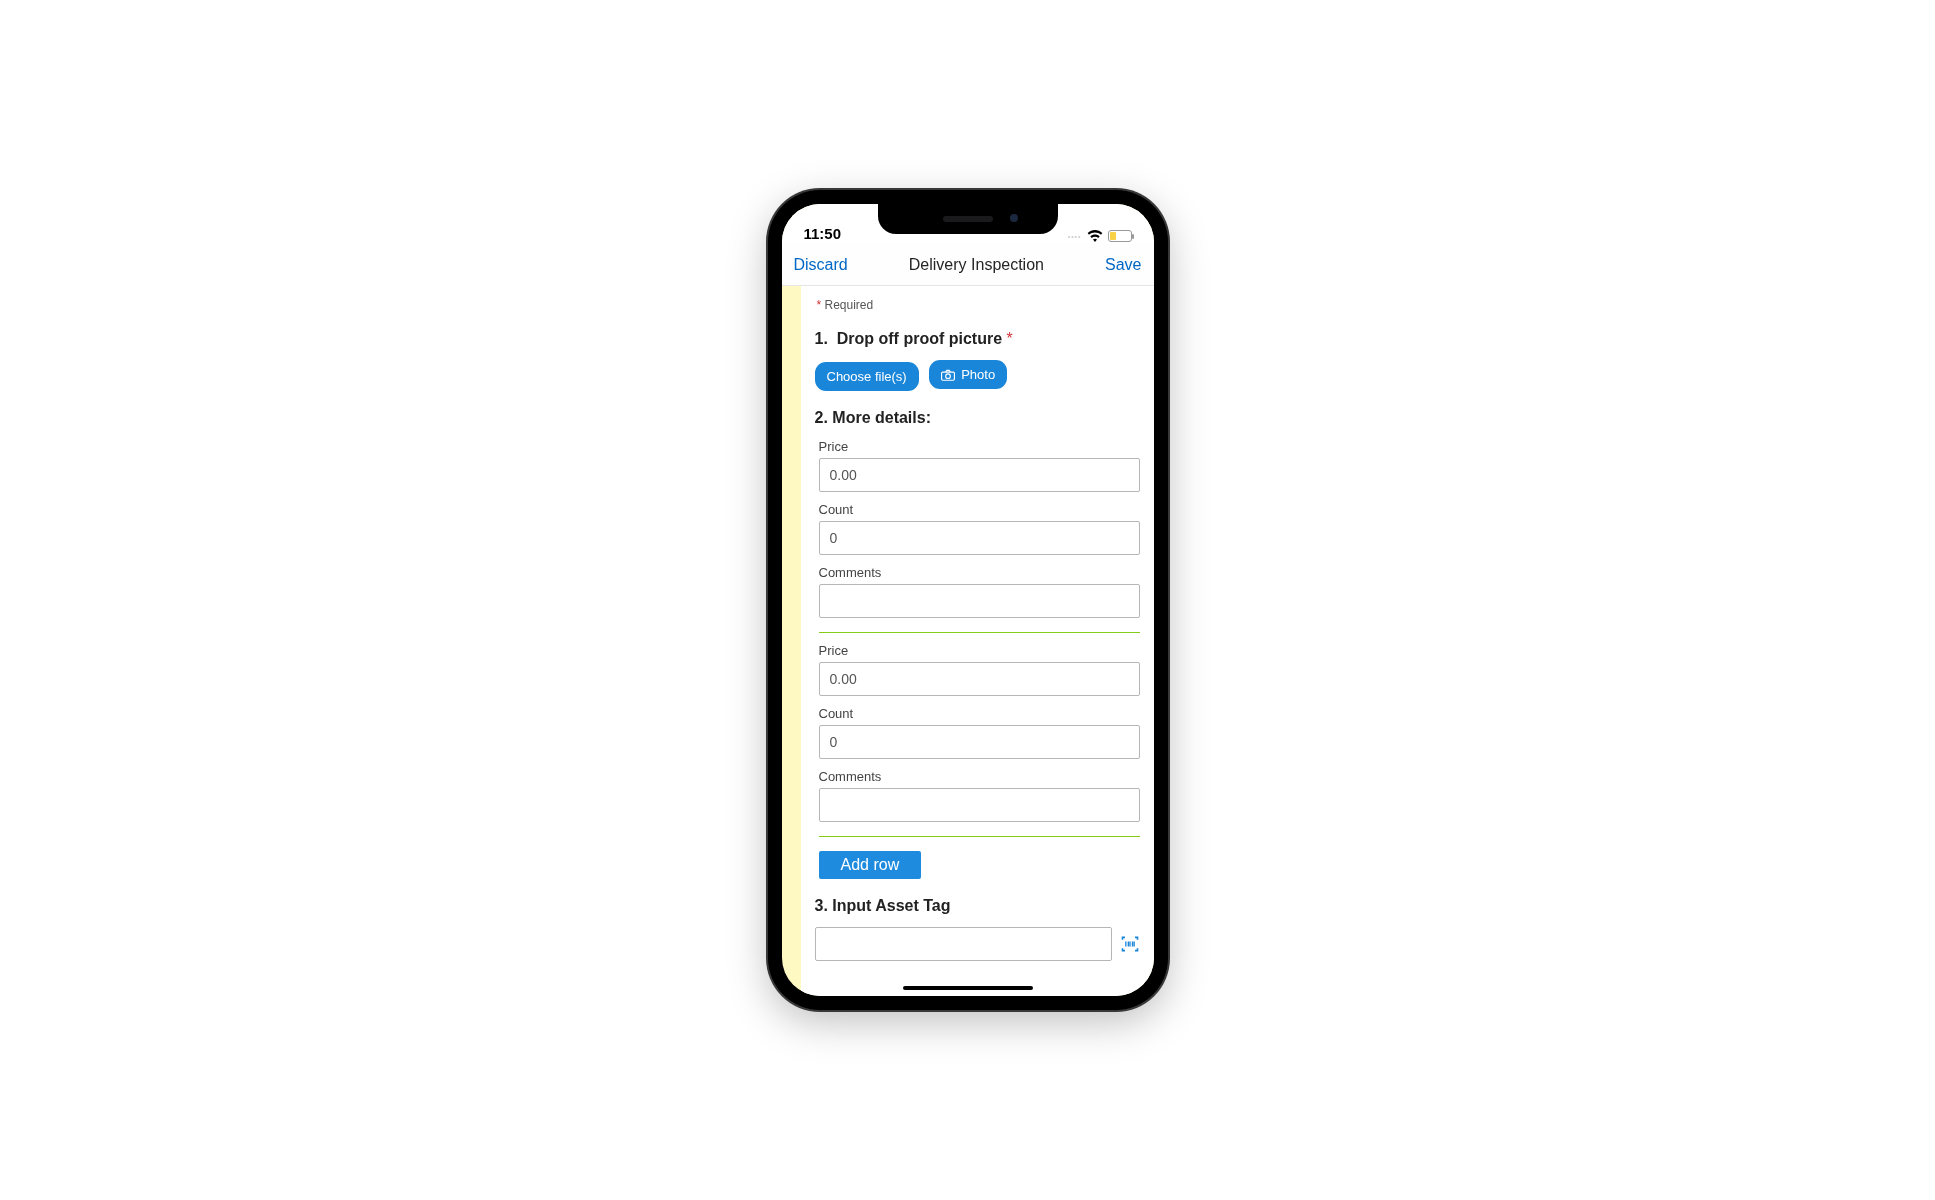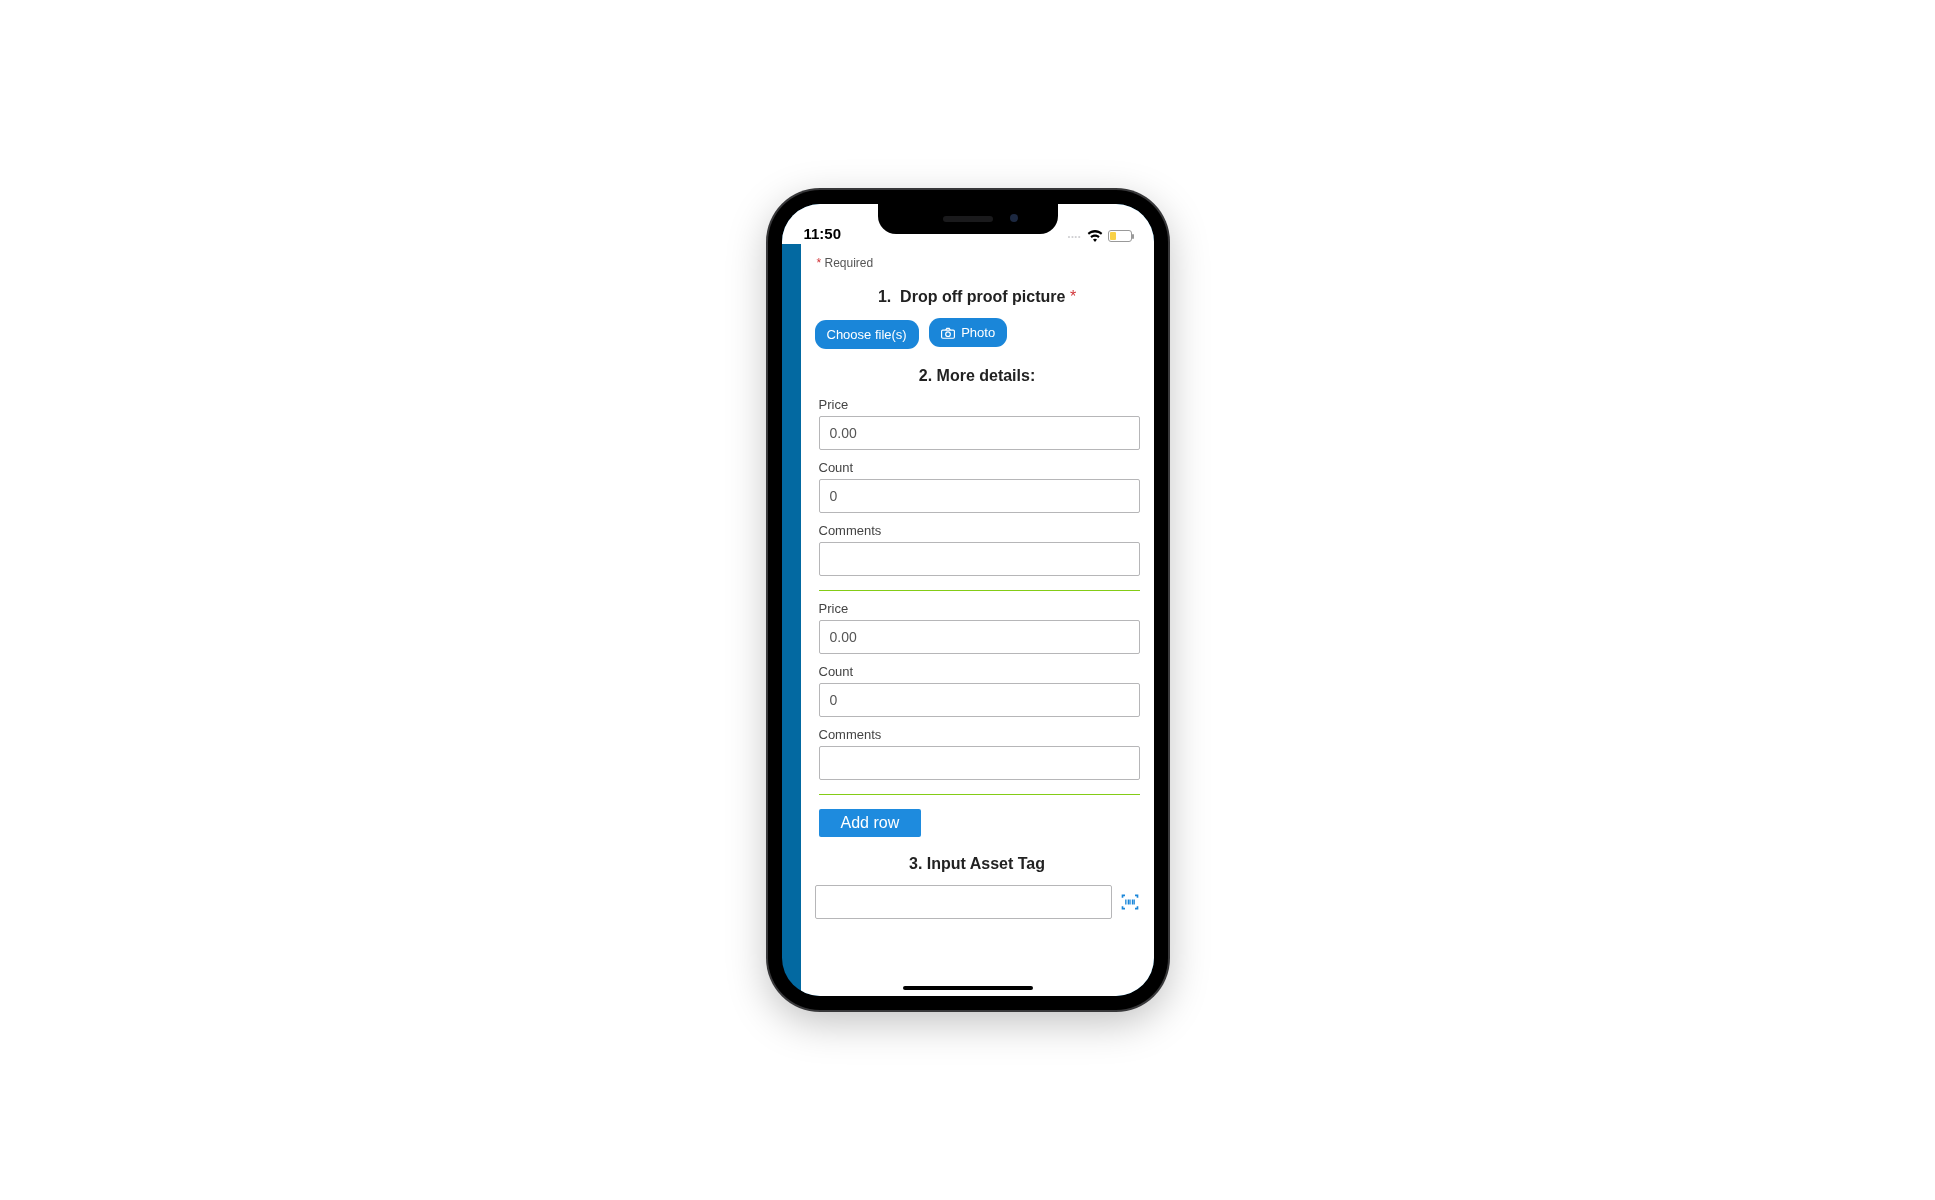--- a/index.html
+++ b/index.html
@@ -17,21 +17,21 @@
       height: 820px;
       background: #000;
       border-radius: 52px;
       padding: 14px;
       box-shadow: 0 0 0 2px #38383a, 0 12px 40px rgba(0,0,0,.25);
       position: relative;
     }
     .screen {
       width: 100%;
       height: 100%;
-      background: #0369a1;
+      background: #fef9c3;
       border-radius: 38px;
       overflow: hidden;
       position: relative;
       display: flex;
       flex-direction: column;
     }
     .notch {
       position: absolute;
       top: 0;
       left: 50%;
@@ -97,21 +97,21 @@
     .form-area {
       flex:1;
       overflow:hidden;
       padding: 10px 14px 0 14px;
       background:#fff;
       position:relative;
       margin-left:19px;
     }
     .required-note { font-size:12px; color:#555; margin:2px 0 0 2px;}
     .required-note .ast { color:#d13438; }
-    .q-title { font-size:16px; font-weight:600; color:#222; margin:18px 0 12px 0;text-align:center;}
+    .q-title { font-size:16px; font-weight:600; color:#222; margin:18px 0 12px 0;}
     .q-title .ast { color:#d13438; font-weight:400;}
     .btn {
       background:#1a86d9;
       color:#fff;
       border:none;
       padding:7px 12px;
       font-size:13px;
       border-radius:11px;
       display:inline-flex;
       align-items:center;
@@ -162,20 +162,25 @@
         <span class="dots">••••</span>
         <svg class="wifi-icon" viewBox="0 0 24 18" fill="#000">
             <path d="M12 18l3-3.8c-1.7-1.6-4.3-1.6-6 0L12 18zM5 9.5l2 2.5c2.8-2.6 7.2-2.6 10 0l2-2.5C14.9 5.7 9.1 5.7 5 9.5zM1 4.5l2 2.5C7.8 2.6 16.2 2.6 21 7l2-2.5C16.8-1.5 7.2-1.5 1 4.5z"></path>
           </svg>
         <div class="battery">
             <div class="battery-fill"></div>
           </div>
       </div>
     </div>
 
+    <div class="nav-bar">
+      <span class="nav-link">Discard</span>
+      <span class="nav-title">Delivery Inspection</span>
+      <span class="nav-link">Save</span>
+    </div>
 
     <div class="form-area">
       <div class="required-note"><span class="ast">*</span> <span>Required</span></div>
 
       <div class="q-title">
         <span>1.</span>&nbsp;
         <span>Drop off proof picture</span>
         <span class="ast"> *</span>
       </div>
       <div>

